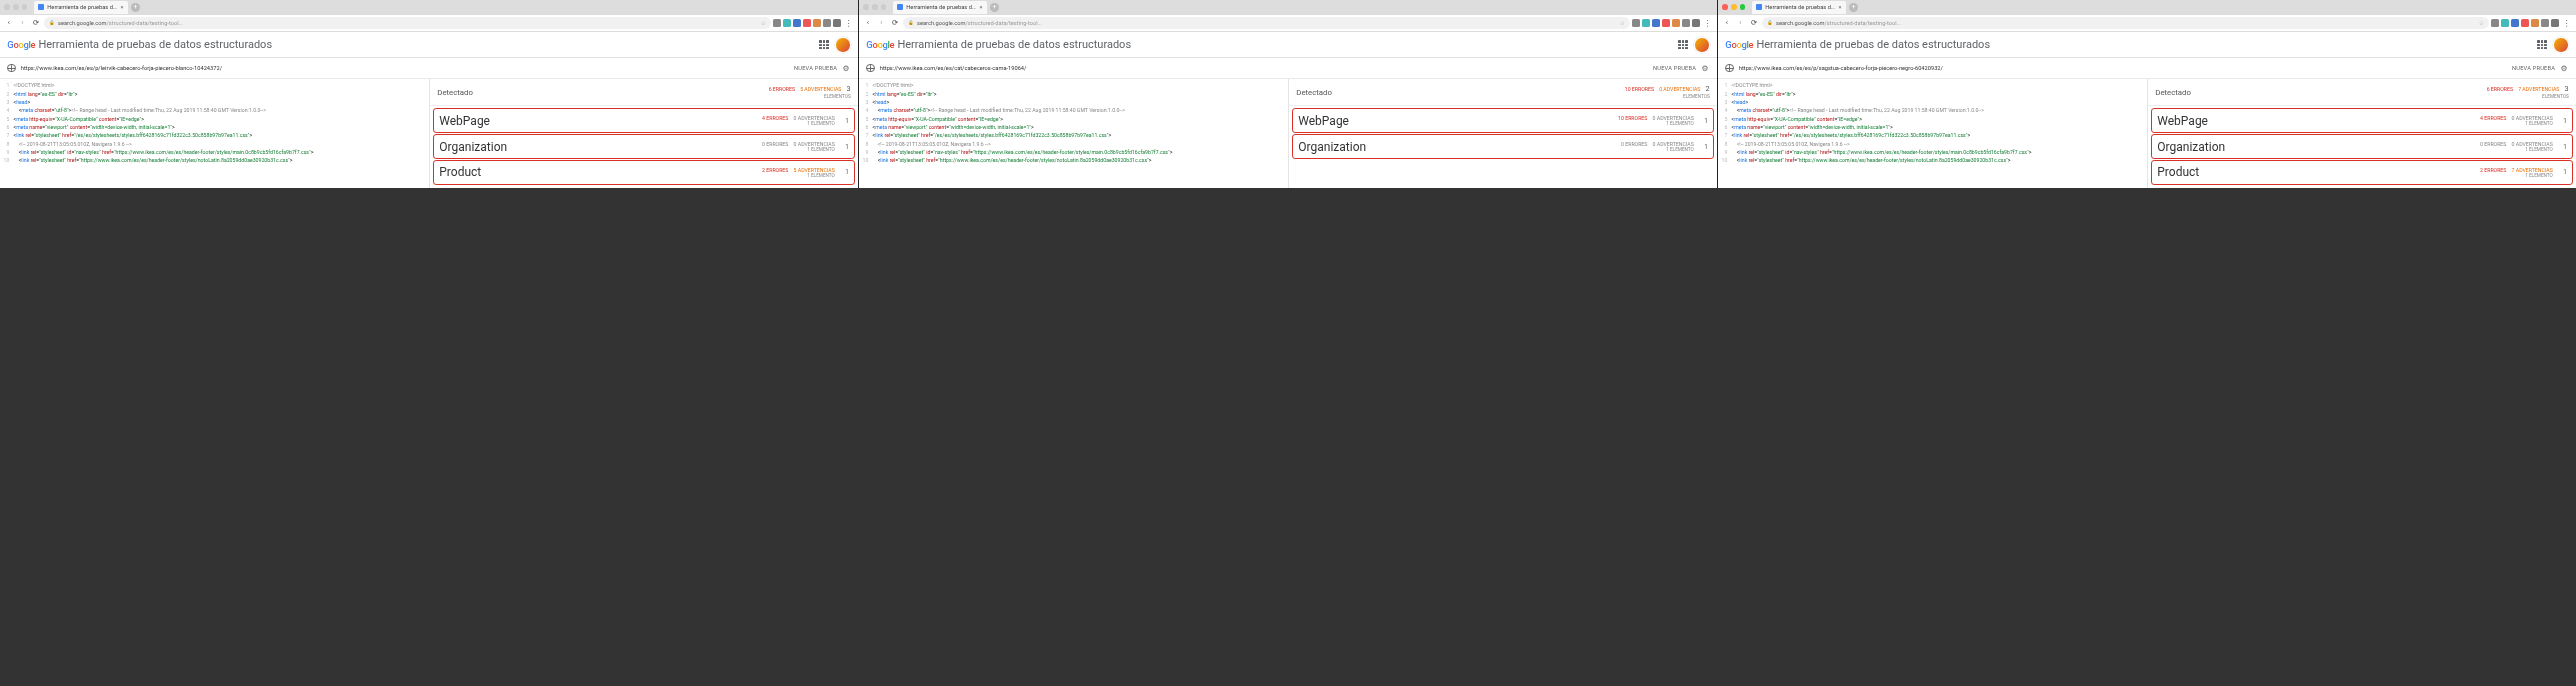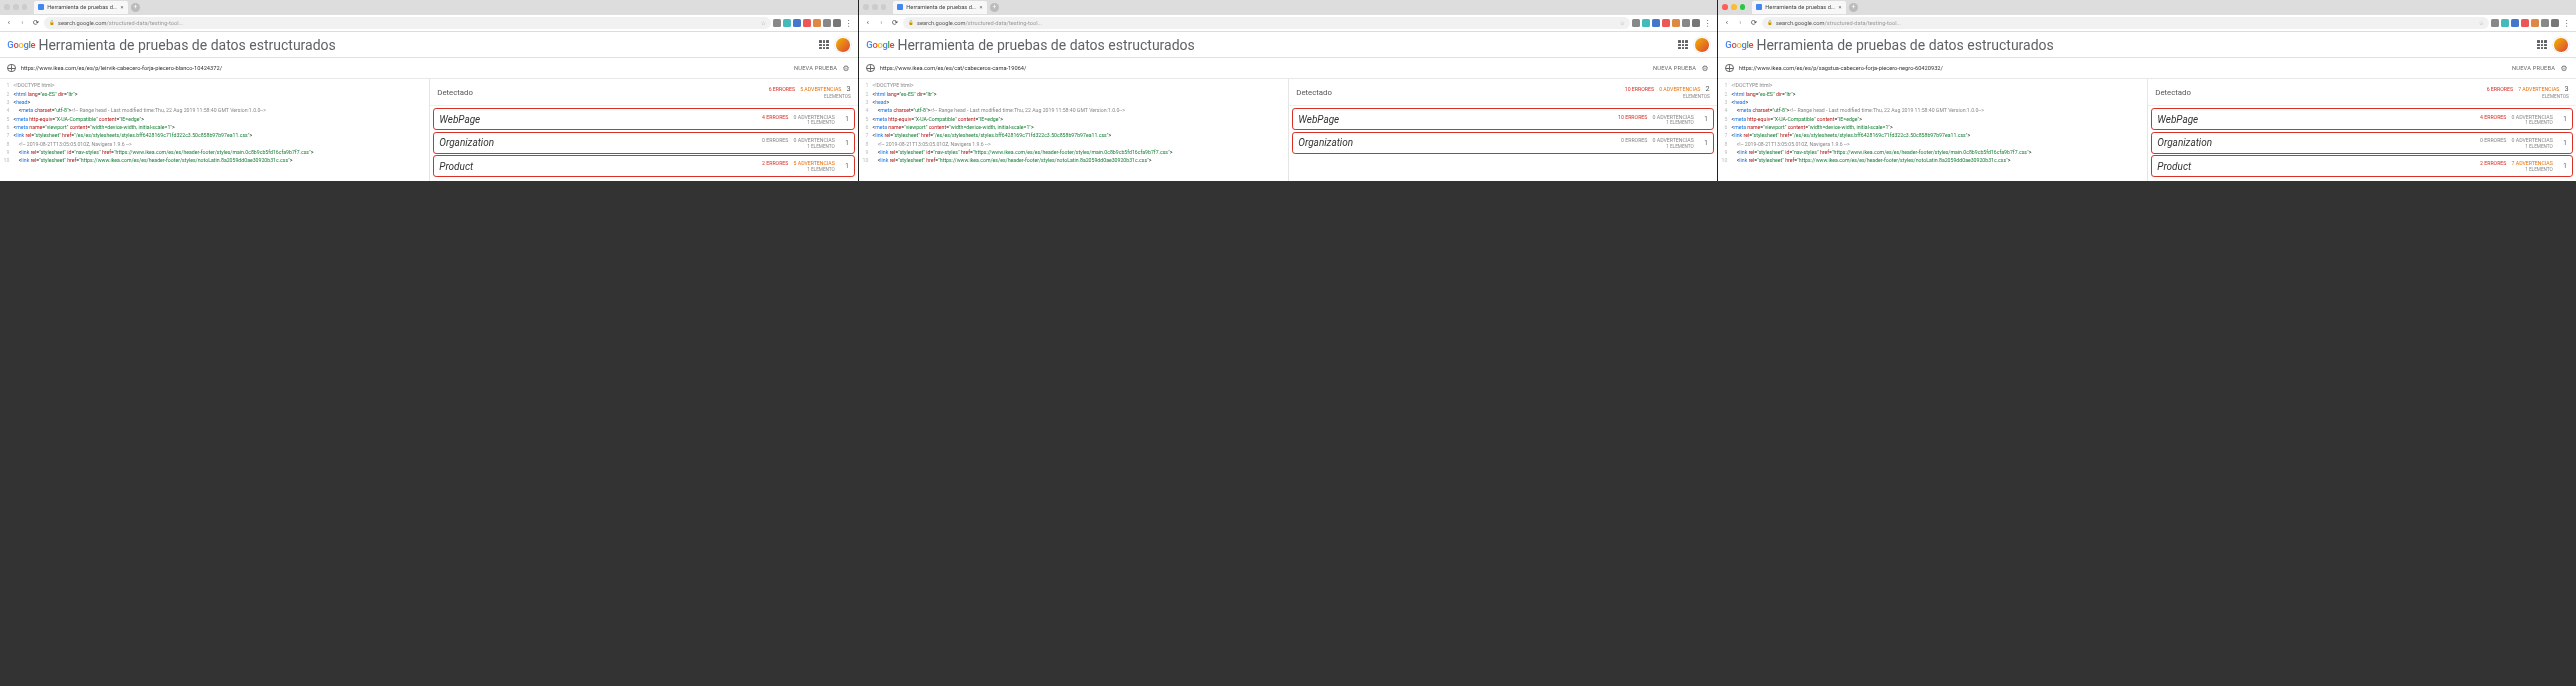--- a/index.html
+++ b/index.html
@@ -25,21 +25,21 @@
 .addr { flex: 1; background: #f1f1f1; border-radius: 7.3px; height: 12.5px; display: flex; align-items: center; padding: 0 5.2px; font-size: 5.7px; color: #555; gap: 3.1px; min-width: 0; }
 .addr-text { white-space: nowrap; overflow: hidden; text-overflow: ellipsis; flex: 1; }
 .addr-text .dim { color: #999; }
 .ext-icons { display: flex; gap: 1.6px; align-items: center; }
 .ext { width: 8.3px; height: 8.3px; border-radius: 1.6px; display: flex; align-items: center; justify-content: center; font-size: 4.7px; font-weight: bold; color: #fff; }
 
 
 .page-header { height: 26px; border-bottom: 0.5px solid #e0e0e0; display: flex; align-items: center; padding: 0 7.3px; gap: 3.1px; }
 .g-logo { font-size: 9.4px; font-weight: 500; letter-spacing: -0.3px; }
 .g-logo .b { color: #4285F4; } .g-logo .r { color: #EA4335; } .g-logo .y { color: #FBBC05; } .g-logo .g { color: #34A853; }
-.tool-title { font-size: 14px; color: #5f6368; }
+.tool-title { font-size: 11px; color: #5f6368; }
 .header-right { margin-left: auto; display: flex; align-items: center; gap: 6.3px; }
 .apps-grid { width: 9.4px; height: 9.4px; display: grid; grid-template: repeat(3,1fr)/repeat(3,1fr); gap: 1px; }
 .apps-grid span { background: #5f6368; border-radius: 0.5px; }
 .avatar { width: 15.6px; height: 15.6px; border-radius: 50%; background: linear-gradient(135deg,#f4b400,#db4437); border: 1px solid #fff; box-shadow: 0 0 0 0.5px #ddd; }
 
 
 .url-bar { display: flex; align-items: center; padding: 3.1px 7.3px; border-bottom: 0.5px solid #e8e8e8; gap: 5.2px; font-size: 6.3px; min-height: 21px; }
 .globe { width: 8.3px; height: 8.3px; border: 0.8px solid #666; border-radius: 50%; position: relative; flex-shrink: 0; }
 .globe::before, .globe::after { content: ""; position: absolute; background: #666; }
 .globe::before { left: 0; right: 0; top: 50%; height: 0.5px; }
@@ -66,21 +66,21 @@
 .det-stats { margin-left: auto; display: flex; flex-direction: column; align-items: flex-end; font-size: 4.7px; line-height: 1.3; }
 .det-row1 { display: flex; gap: 5.2px; align-items: center; }
 .det-count { font-size: 7.3px; color: #555; }
 .err { color: #d93025; font-size: 5.2px; }
 .warn { color: #e8710a; font-size: 5.2px; }
 .sub { color: #888; font-size: 4.7px; }
 
 .ent-list { padding: 2.1px 3.1px; }
 .ent { border: 0.5px solid transparent; border-radius: 2.1px; padding: 4.2px 5.2px; display: flex; align-items: center; border-bottom: 0.5px solid #eee; }
 .ent.hl { border: 1px solid #d93025; border-radius: 3.1px; margin-bottom: 1.6px; }
-.ent-name { font-size: 10px; color: #333; font-style: italic; }
+.ent-name { font-size: 12px; color: #333; }
 .ent-stats { margin-left: auto; display: flex; gap: 5.2px; align-items: center; font-size: 5.2px; }
 .ent-sub { color: #888; font-size: 4.7px; margin-top: 0.5px; }
 .ent-left { display: flex; flex-direction: column; }
 .ent-num { color: #555; font-size: 6.3px; margin-left: 5.2px; }
 .zero { color: #888; }
 </style>
 </head>
 <body>
 
 <div class="window">

